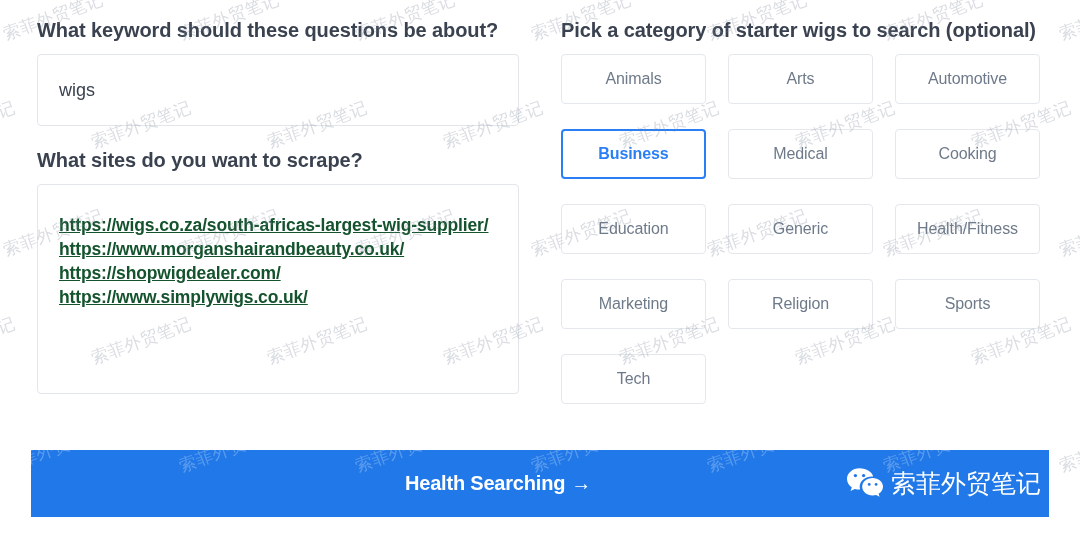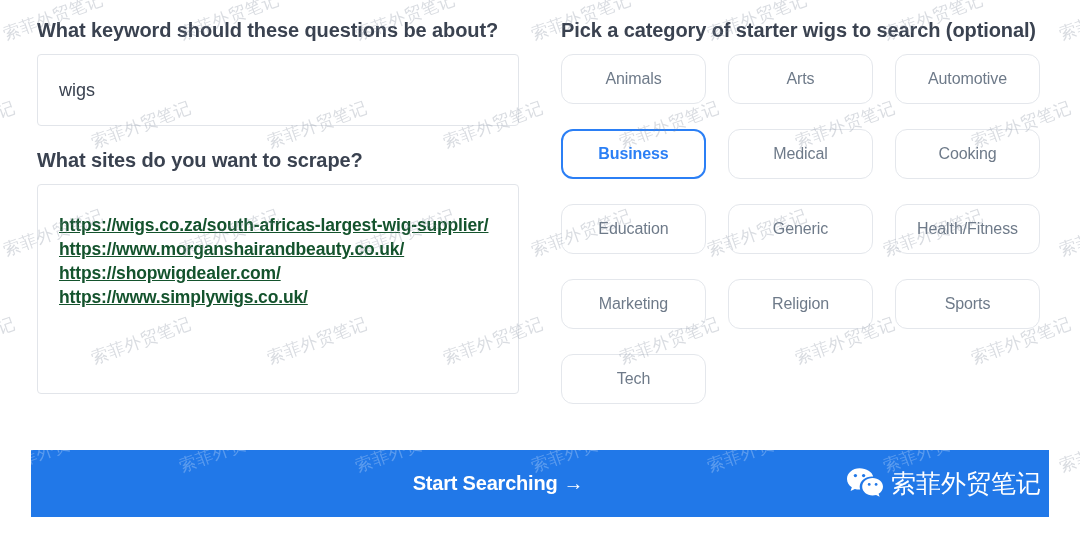--- a/index.html
+++ b/index.html
@@ -113,21 +113,21 @@
     display: grid;
     grid-template-columns: repeat(3, 145px);
     column-gap: 22px;
     row-gap: 25px;
     margin-top: 12px;
   }
   .cat-btn {
     box-sizing: border-box;
     height: 50px;
     border: 1px solid #e4e7ec;
-    border-radius: 12px;
+    border-radius: 4px;
     background: #ffffff;
     color: #6e7a89;
     font-size: 16px;
     font-family: "Liberation Sans", sans-serif;
     display: flex;
     align-items: center;
     justify-content: center;
     cursor: pointer;
     letter-spacing: -0.1px;
   }
@@ -229,21 +229,21 @@
         <div class="cat-btn">Marketing</div>
         <div class="cat-btn">Religion</div>
         <div class="cat-btn">Sports</div>
         <div class="cat-btn">Tech</div>
       </div>
     </div>
   </div>
 
   <div class="bottom-bar">
     <button class="start-btn">
-      <span>Start Searching</span>
+      <span>Health Searching</span>
       <span class="arrow">→</span>
     </button>
 
     <div class="wechat-brand">
       <span>
         <svg width="38" height="30" viewBox="0 0 38 30" xmlns="http://www.w3.org/2000/svg">
           <path d="M13.6 1.2C6.6 1.2 1 6 1 11.9c0 3.4 1.9 6.4 4.8 8.4l-1.2 3.8 4.3-2.2c1.4.4 2.9.7 4.4.7h.9c-.3-.9-.5-1.8-.5-2.8 0-5.7 5.5-10.3 12.3-10.3.4 0 .8 0 1.2.1C26.2 4.9 20.5 1.2 13.6 1.2z" fill="#ffffff"></path>
           <circle cx="9.4" cy="8.6" r="1.65" fill="#2178e8"></circle>
           <circle cx="17.6" cy="8.6" r="1.65" fill="#2178e8"></circle>
           <path d="M37 19.7c0-4.8-4.7-8.7-10.4-8.7-5.8 0-10.4 3.9-10.4 8.7s4.7 8.7 10.4 8.7c1.2 0 2.4-.2 3.5-.5l3.5 1.8-1-3c2.6-1.6 4.4-4.1 4.4-7z" fill="#ffffff"></path>

